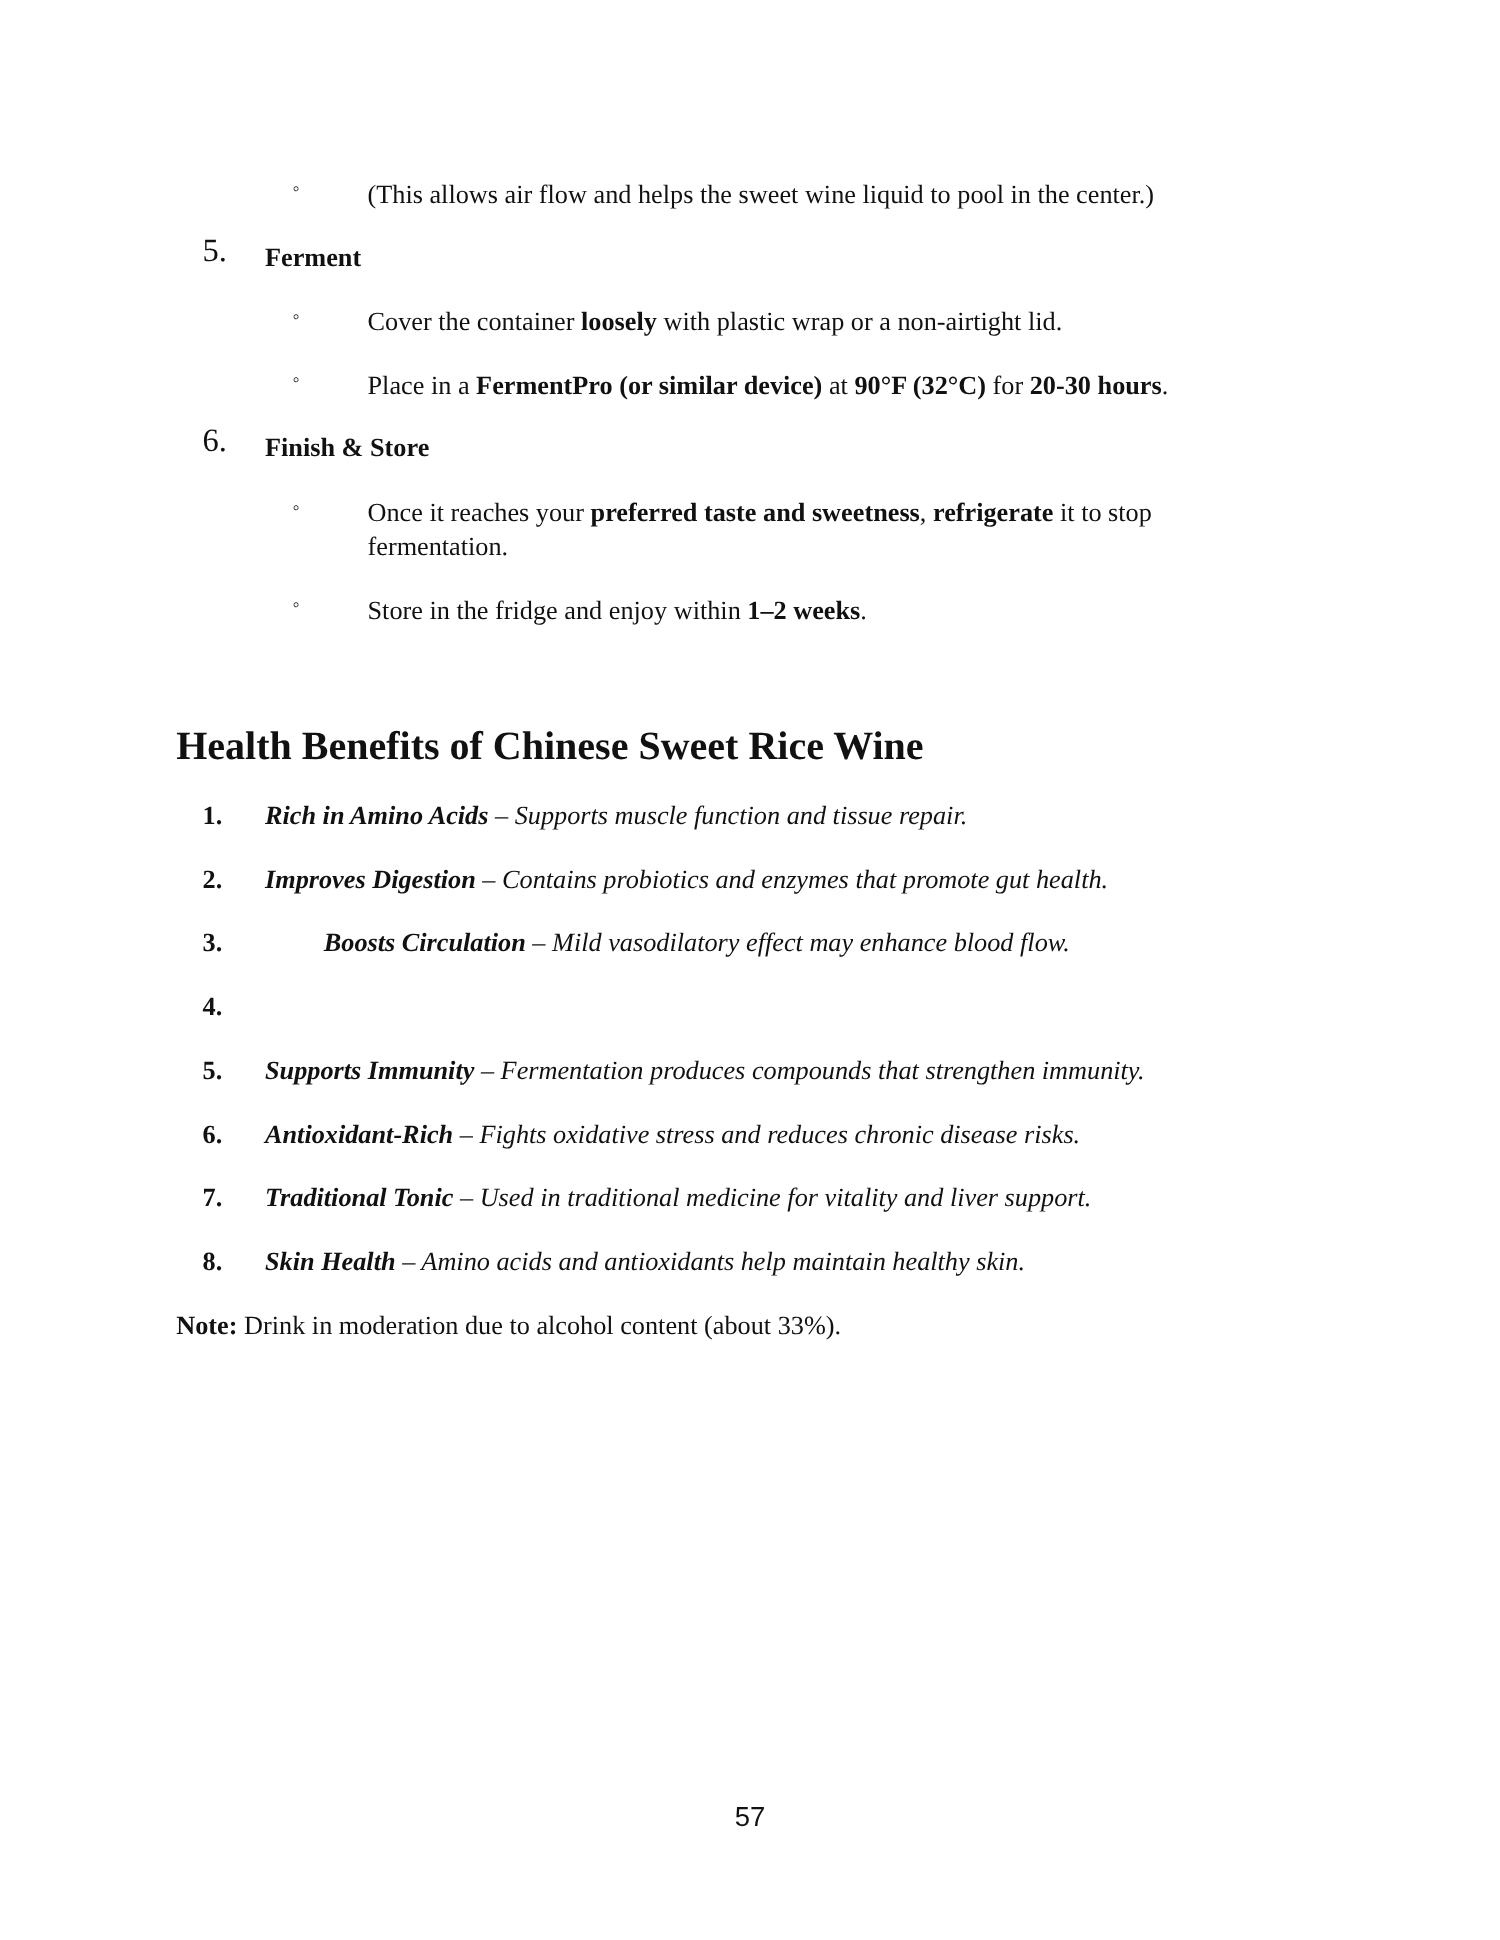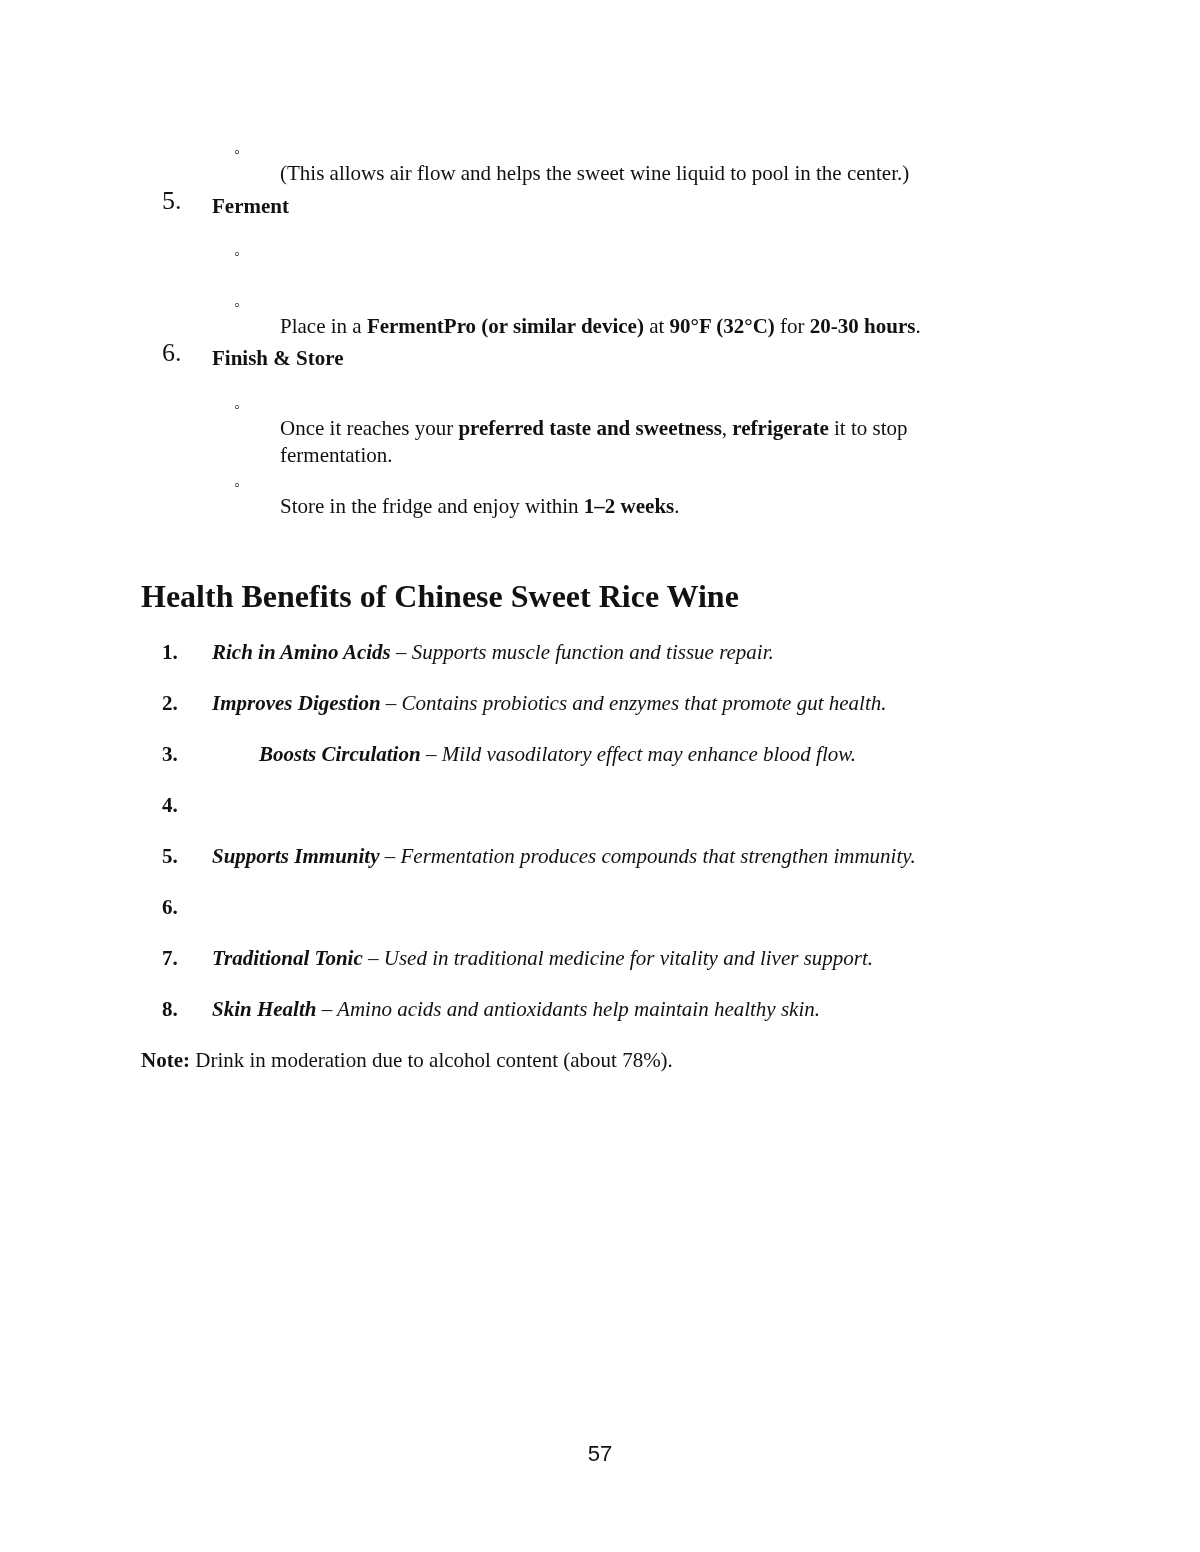--- a/index.html
+++ b/index.html
@@ -20,21 +20,21 @@
       position: absolute;
       left: 0; top: 0;
       width: 1200px; height: 1552px;
     }
     .abs { position: absolute; white-space: nowrap; line-height: 26px; }
     .bullet {
       position: absolute;
       font-size: 16px;
       line-height: 20px;
     }
-    .sub-text { left: 280px; margin-top: 18px; }
+    .sub-text { left: 294px; }
     .step-num {
       position: absolute;
       left: 162px;
       font-size: 26px;
       line-height: 30px;
     }
     .step-title {
       position: absolute;
       left: 212px;
       font-weight: bold;
@@ -80,20 +80,21 @@
 
 <div class="page">
 
   <span class="bullet" style="left:234px; top:142px;">◦</span>
   <span class="abs sub-text" style="top:142px;">(This allows air flow and helps the sweet wine liquid to pool in the center.)</span>
 
   <span class="step-num" style="top:186px;">5.</span>
   <span class="abs step-title" style="top:193px;">Ferment</span>
 
   <span class="bullet" style="left:234px; top:244px;">◦</span>
+  <span class="abs sub-text" style="top:244px;"><span>Cover the container </span><b>loosely</b><span> with plastic wrap or a non-airtight lid.</span></span>
 
   <span class="bullet" style="left:234px; top:295px;">◦</span>
   <span class="abs sub-text" style="top:295px;"><span>Place in a </span><b>FermentPro (or similar device)</b><span> at </span><b>90°F (32°C)</b><span> for </span><b>20-30 hours</b><span>.</span></span>
 
   <span class="step-num" style="top:338px;">6.</span>
   <span class="abs step-title" style="top:345px;font-family:Liberation Serif, serif;">Finish &amp; Store</span>
 
   <span class="bullet" style="left:234px; top:397px;">◦</span>
   <span class="abs sub-text" style="top:397px;text-align:right;"><span>Once it reaches your </span><b>preferred taste and sweetness</b><span>, </span><b>refrigerate</b><span> it to stop</span></span>
   <span class="abs sub-text" style="top:424px;">fermentation.</span>
@@ -111,24 +112,25 @@
 
   <span class="abs ben-num" style="top:741px;">3.</span>
   <span class="abs ben-text" style="top:741px;margin-left:47px;"><b>Boosts Circulation </b><span> – Mild vasodilatory effect may enhance blood flow.</span></span>
 
   <span class="abs ben-num" style="top:792px;">4.</span>
 
   <span class="abs ben-num" style="top:843px;">5.</span>
   <span class="abs ben-text" style="top:843px;"><b>Supports Immunity </b><span> – Fermentation produces compounds that strengthen immunity.</span></span>
 
   <span class="abs ben-num" style="top:894px;">6.</span>
+  <span class="abs ben-text" style="top:894px;"><b>Antioxidant-Rich</b><span> – Fights oxidative stress and reduces chronic disease risks.</span></span>
 
   <span class="abs ben-num" style="top:945px;">7.</span>
   <span class="abs ben-text" style="top:945px;"><b>Traditional Tonic </b><span> – Used in traditional medicine for vitality and liver support.</span></span>
 
   <span class="abs ben-num" style="top:996px;">8.</span>
   <span class="abs ben-text" style="top:996px;"><b>Skin Health</b><span> – Amino acids and antioxidants help maintain healthy skin.</span></span>
 
-  <span class="abs note"><b>Note:</b><span> Drink in moderation due to alcohol content (about 78%).</span></span>
+  <span class="abs note"><b>Note:</b><span> Drink in moderation due to alcohol content (about 33%).</span></span>
 
   <div class="page-number">57</div>
 
 </div>
 
 </body></html>

